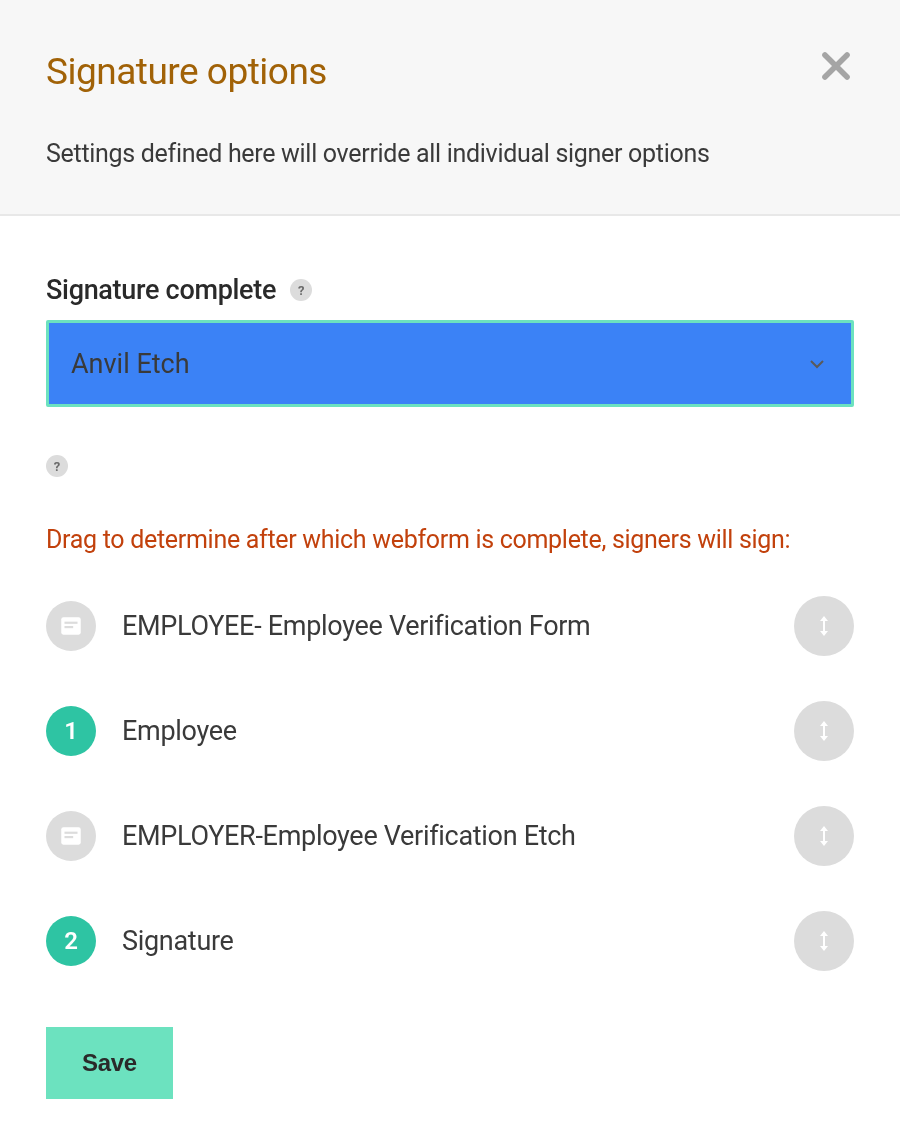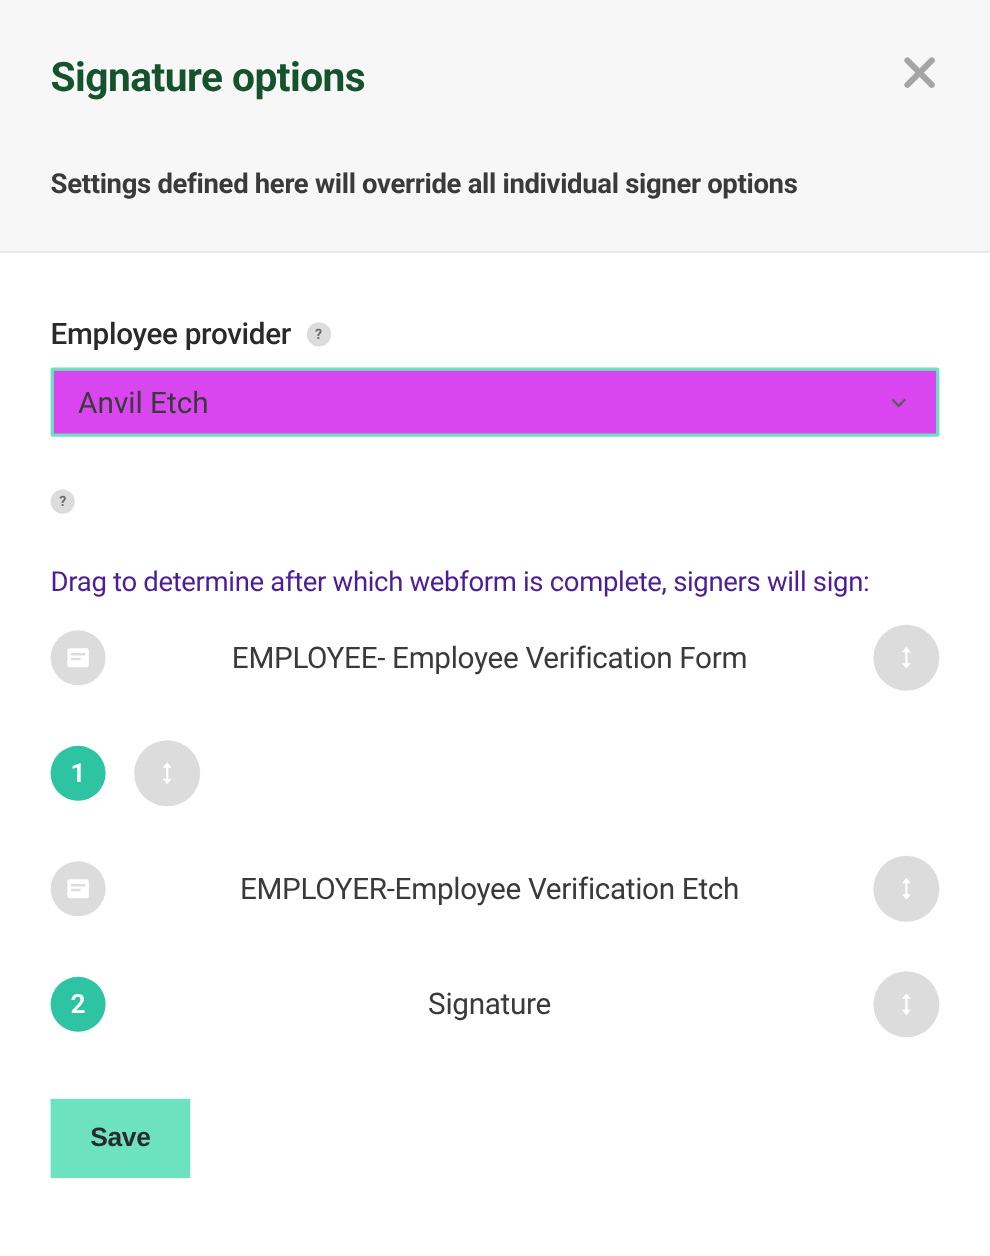--- a/index.html
+++ b/index.html
@@ -18,30 +18,30 @@
     
     .header-section {
       background: #f7f7f7;
       padding: 50px 46px 46px 46px;
       border-bottom: 2px solid #e8e8e8;
       position: relative;
     }
     
     .header-title {
       font-size: 37px;
-      font-weight: 700;
-      color: #14532d;
+      font-weight: 400;
+      color: #a16207;
       letter-spacing: -0.5px;
-      margin-bottom: 60px;
+      margin-bottom: 46px;
     }
     
     .header-subtitle {
       font-size: 25px;
       color: #3a3a3a;
-      font-weight: 700;
+      font-weight: 400;
       letter-spacing: -0.3px;
     }
     
     .close-btn {
       position: absolute;
       top: 42px;
       right: 40px;
       width: 48px;
       height: 48px;
       display: flex;
@@ -89,22 +89,22 @@
       justify-content: center;
       font-size: 13px;
       font-weight: 700;
       cursor: pointer;
     }
     
     .select-wrapper {
       position: relative;
       border: 3px solid #6ce2bf;
       border-radius: 2px;
-      background: #d946ef;
-      height: 63px;
+      background: #3b82f6;
+      height: 87px;
       display: flex;
       align-items: center;
       padding: 0 22px;
       cursor: pointer;
     }
     
     .select-value {
       font-size: 27px;
       color: #3a3a3a;
       font-weight: 400;
@@ -117,24 +117,24 @@
       align-items: center;
     }
     
     .select-chevron svg {
       width: 24px;
       height: 24px;
     }
     
     .drag-instruction {
       font-size: 25px;
-      color: #4c1d95;
-      font-weight: 400;
-      letter-spacing: -0.3px;
-      margin-bottom: 24px;
+      color: #c2410c;
+      font-weight: 400;
+      letter-spacing: -0.3px;
+      margin-bottom: 42px;
     }
     
     .draggable-list {
       display: flex;
       flex-direction: column;
       gap: 45px;
     }
     
     .draggable-item {
       display: flex;
@@ -168,21 +168,20 @@
       font-size: 24px;
       font-weight: 600;
     }
     
     .item-label {
       flex: 1;
       font-size: 27px;
       color: #3a3a3a;
       font-weight: 400;
       letter-spacing: -0.3px;
-      text-align: center;
     }
     
     .drag-handle {
       width: 60px;
       height: 60px;
       border-radius: 50%;
       background: #dcdcdc;
       display: flex;
       align-items: center;
       justify-content: center;
@@ -219,21 +218,21 @@
     </svg>
   </div>
   <h1 class="header-title">Signature options</h1>
   <p class="header-subtitle">Settings defined here will override all individual signer options</p>
 </div>
 
 <div class="main-content">
   
   <div class="form-group">
     <div class="form-label">
-      <span class="form-label-text">Employee provider</span>
+      <span class="form-label-text">Signature complete</span>
       <span class="help-badge">?</span>
     </div>
     <div class="select-wrapper">
       <span class="select-value">Anvil Etch</span>
       <span class="select-chevron">
         <svg viewBox="0 0 24 24" fill="none" stroke="currentColor" stroke-width="2">
           <polyline points="6 9 12 15 18 9"></polyline>
         </svg>
       </span>
     </div>
@@ -260,20 +259,21 @@
       <span class="item-label">EMPLOYEE- Employee Verification Form</span>
       <div class="drag-handle">
         <svg viewBox="0 0 24 24" fill="currentColor">
           <path d="M12 2 L8 7 L11 7 L11 17 L8 17 L12 22 L16 17 L13 17 L13 7 L16 7 Z"></path>
         </svg>
       </div>
     </div>
 
     <div class="draggable-item">
       <div class="item-badge number-badge">1</div>
+      <span class="item-label">Employee</span>
       <div class="drag-handle">
         <svg viewBox="0 0 24 24" fill="currentColor">
           <path d="M12 2 L8 7 L11 7 L11 17 L8 17 L12 22 L16 17 L13 17 L13 7 L16 7 Z"></path>
         </svg>
       </div>
     </div>
 
     <div class="draggable-item">
       <div class="item-badge form-badge">
         <svg viewBox="0 0 24 24" fill="currentColor">

